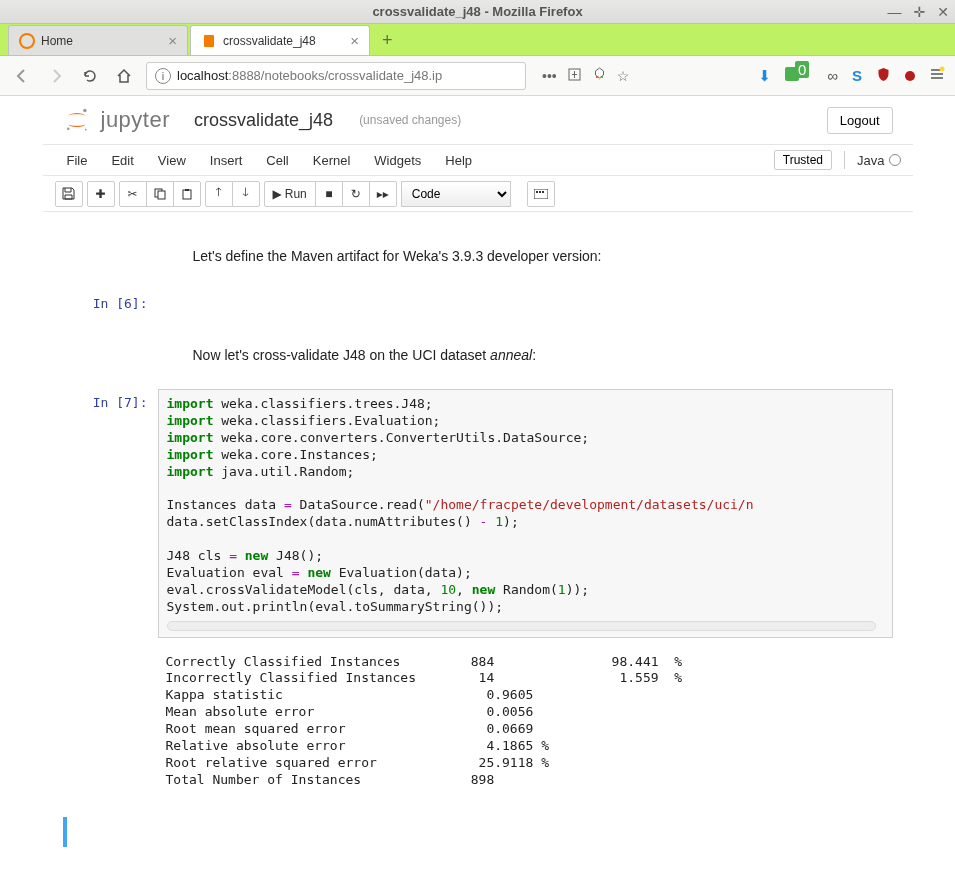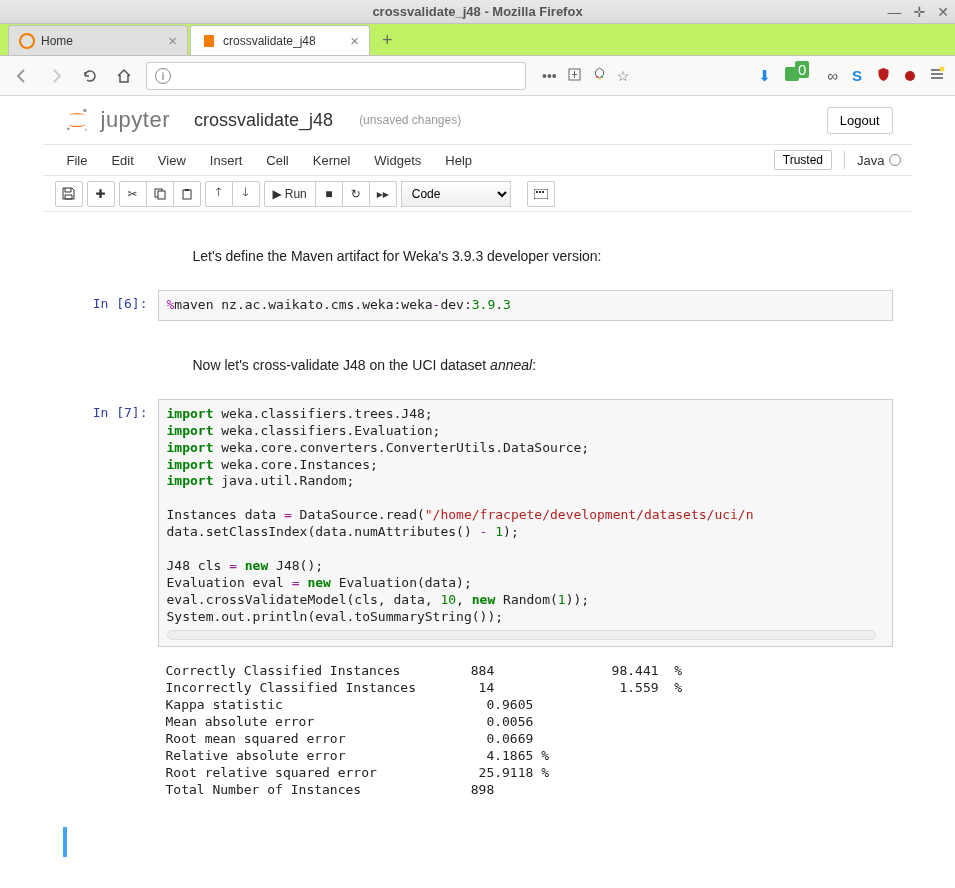--- a/index.html
+++ b/index.html
@@ -133,20 +133,23 @@
         <path d="M3 8a5 5 0 1 1 2 4M3 8v-4M3 8h4" stroke="#555" stroke-width="1.5" fill="none"></path>
       </svg>
   </div>
   <div class="nav-btn enabled">
     <svg width="16" height="16" viewBox="0 0 16 16">
         <path d="M2 8 L8 2 L14 8 M4 7v7h8V7" stroke="#555" stroke-width="1.5" fill="none"></path>
       </svg>
   </div>
   <div class="urlinput">
     <span class="proto">i</span>
+    <span class="urlinput-text">
+      <span class="host">localhost</span><span>:8888/notebooks/crossvalidate_j48.ip</span>
+    </span>
   </div>
   <div class="url-actions">
     <span>•••</span>
     <span><svg width="15" height="15" viewBox="0 0 15 15">
           <rect x="2" y="2" width="11" height="11" stroke="#666" fill="none"></rect>
           <path d="M7.5 4v7M5 7.5h5" stroke="#666"></path>
         </svg></span>
     <span><svg width="15" height="15" viewBox="0 0 15 15">
           <path d="M7.5 1l4 3v4l-4 3-4-3V4z" stroke="#666" fill="none"></path>
           <circle cx="5" cy="10" r="1" fill="#e53935"></circle>
@@ -256,21 +259,20 @@
           </svg>
         </div>
   </div>
 
   <div class="notebook">
 
     <div class="markdown-cell">Let's define the Maven artifact for Weka's 3.9.3 developer version:</div>
 
     <div class="code-cell">
       <div class="prompt in">In [6]:</div>
-      <div class="code-input"><span class="op">%</span>maven nz.ac.waikato.cms.weka:weka<span class="op">-</span>dev:<span class="num">3.9</span>.<span class="num">3</span></div>
     </div>
 
     <div class="markdown-cell" style="margin-top:30px">
       <span>Now let's cross-validate J48 on the UCI dataset </span><em>anneal</em><span>:</span>
     </div>
 
     <div class="code-cell">
       <div class="prompt in">In [7]:</div>
       <div class="code-input"><span class="kw">import</span> weka.classifiers.trees.J48;
 <span class="kw">import</span> weka.classifiers.Evaluation;

